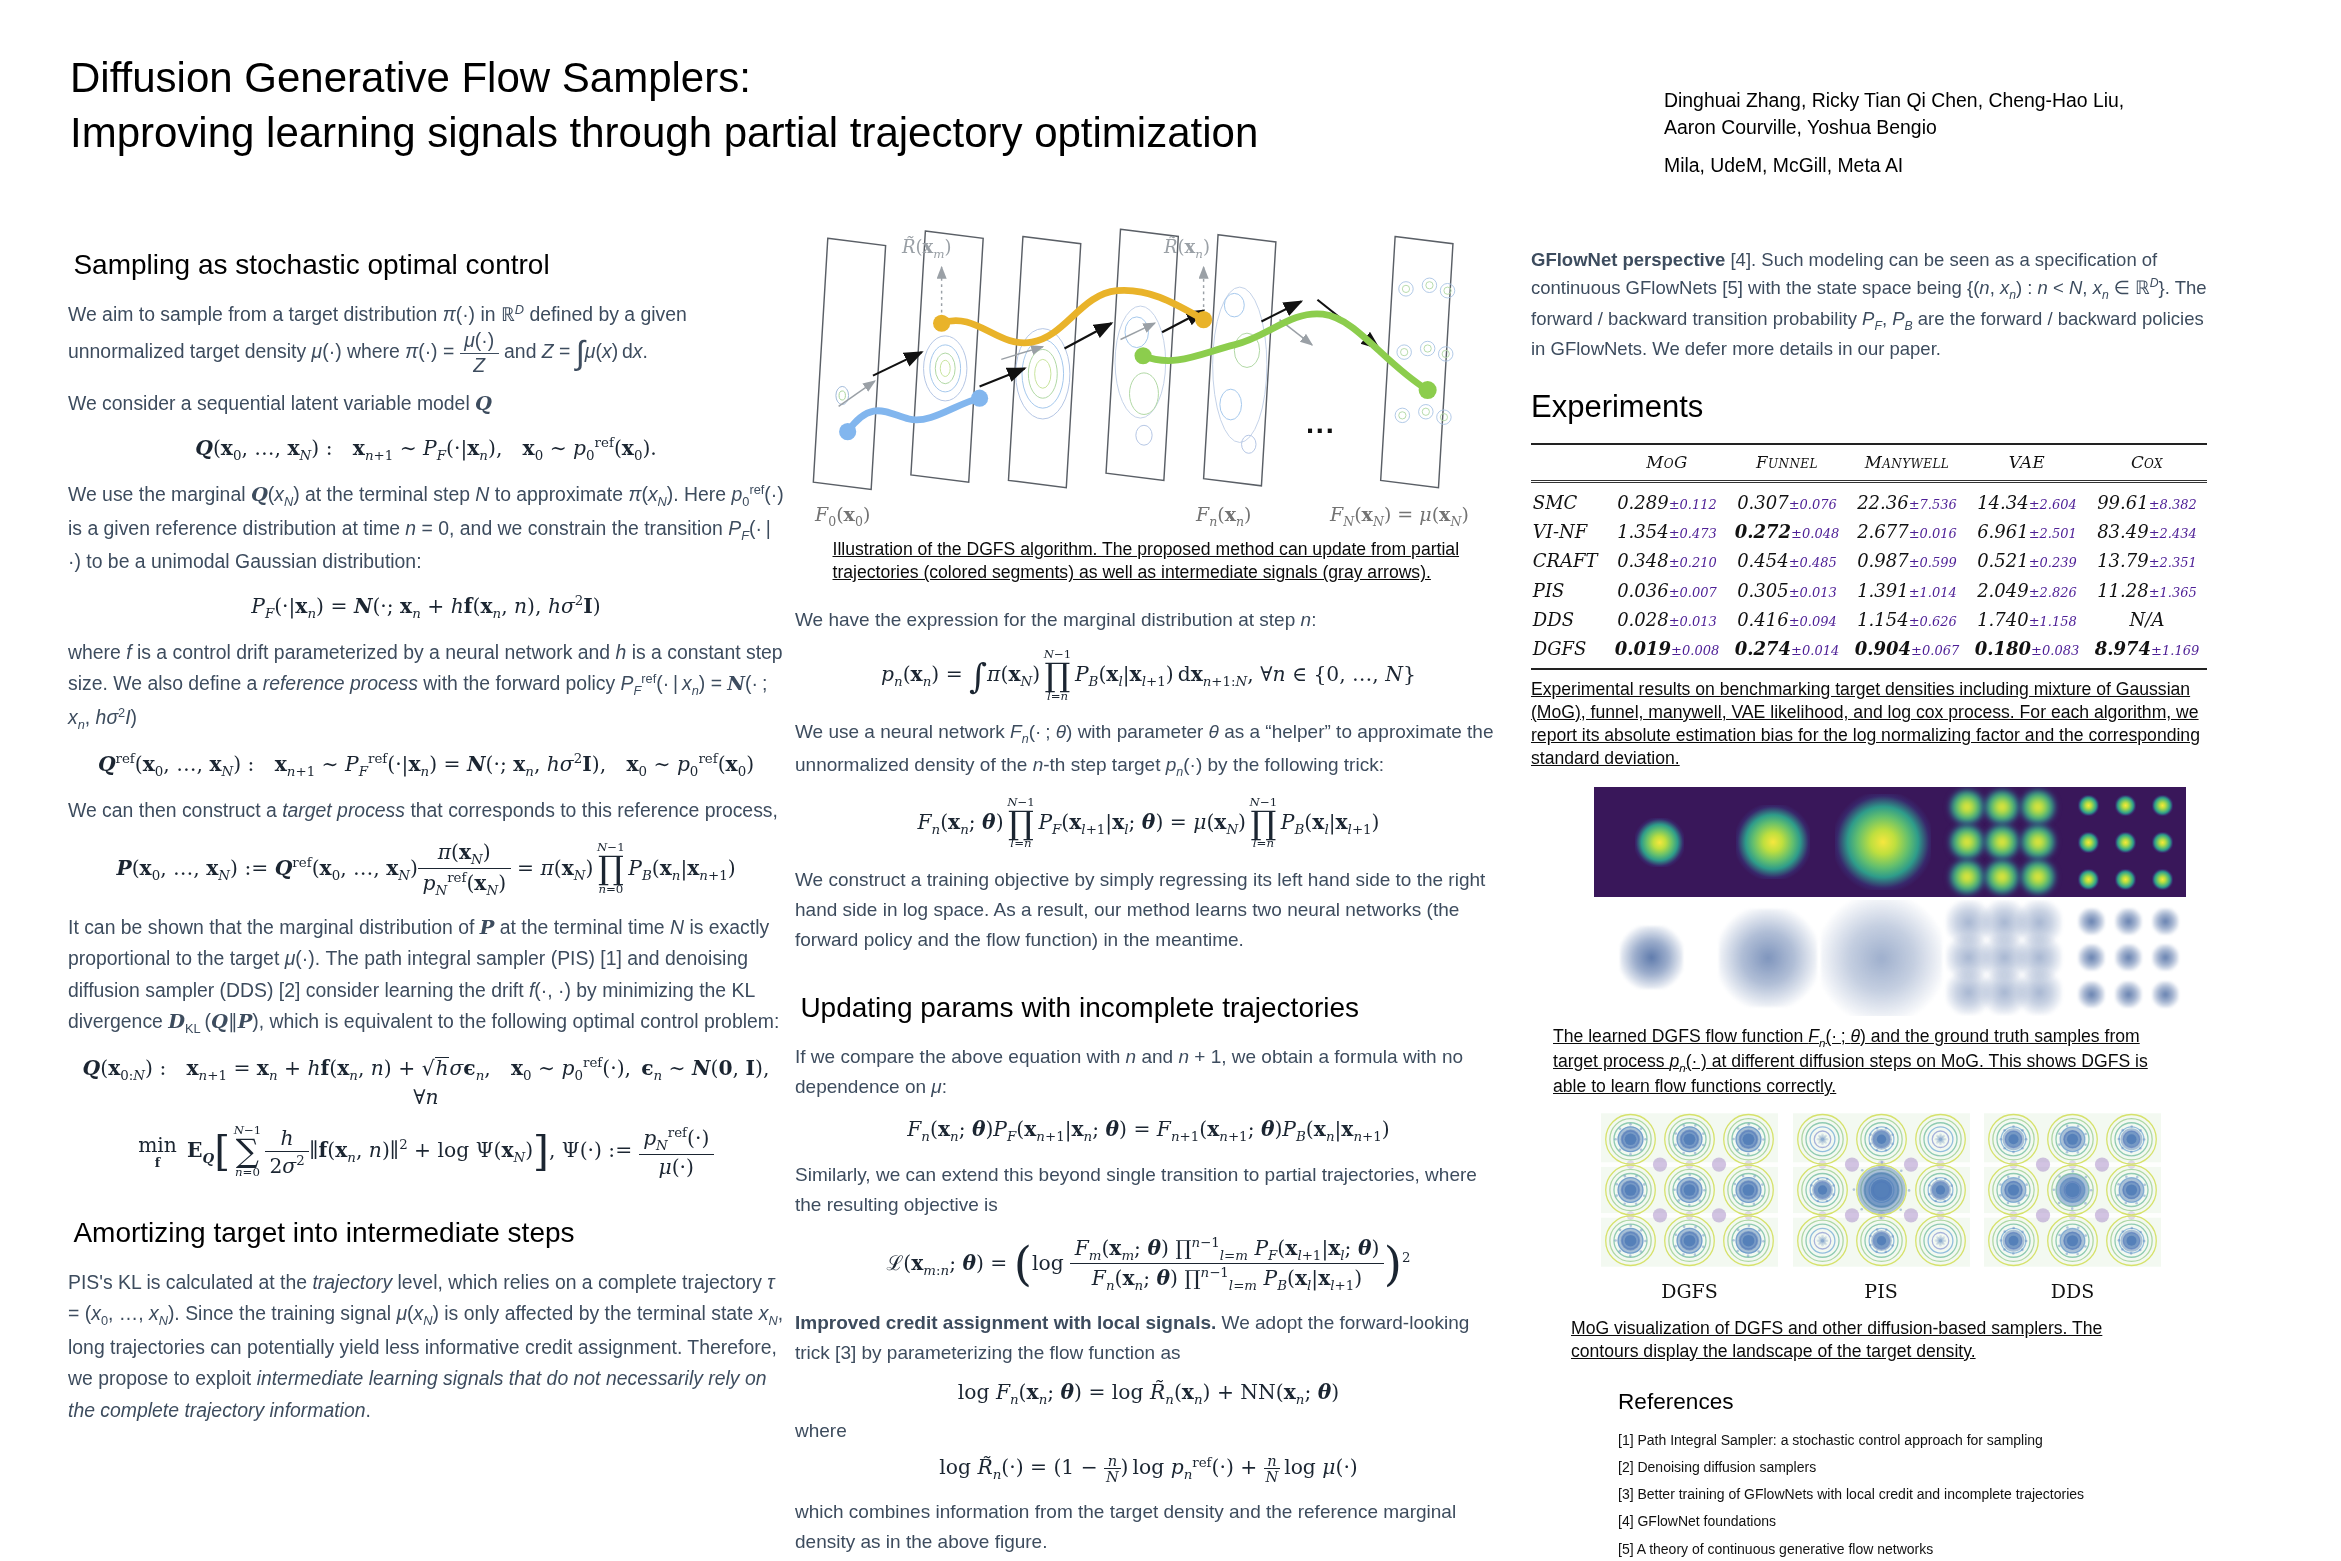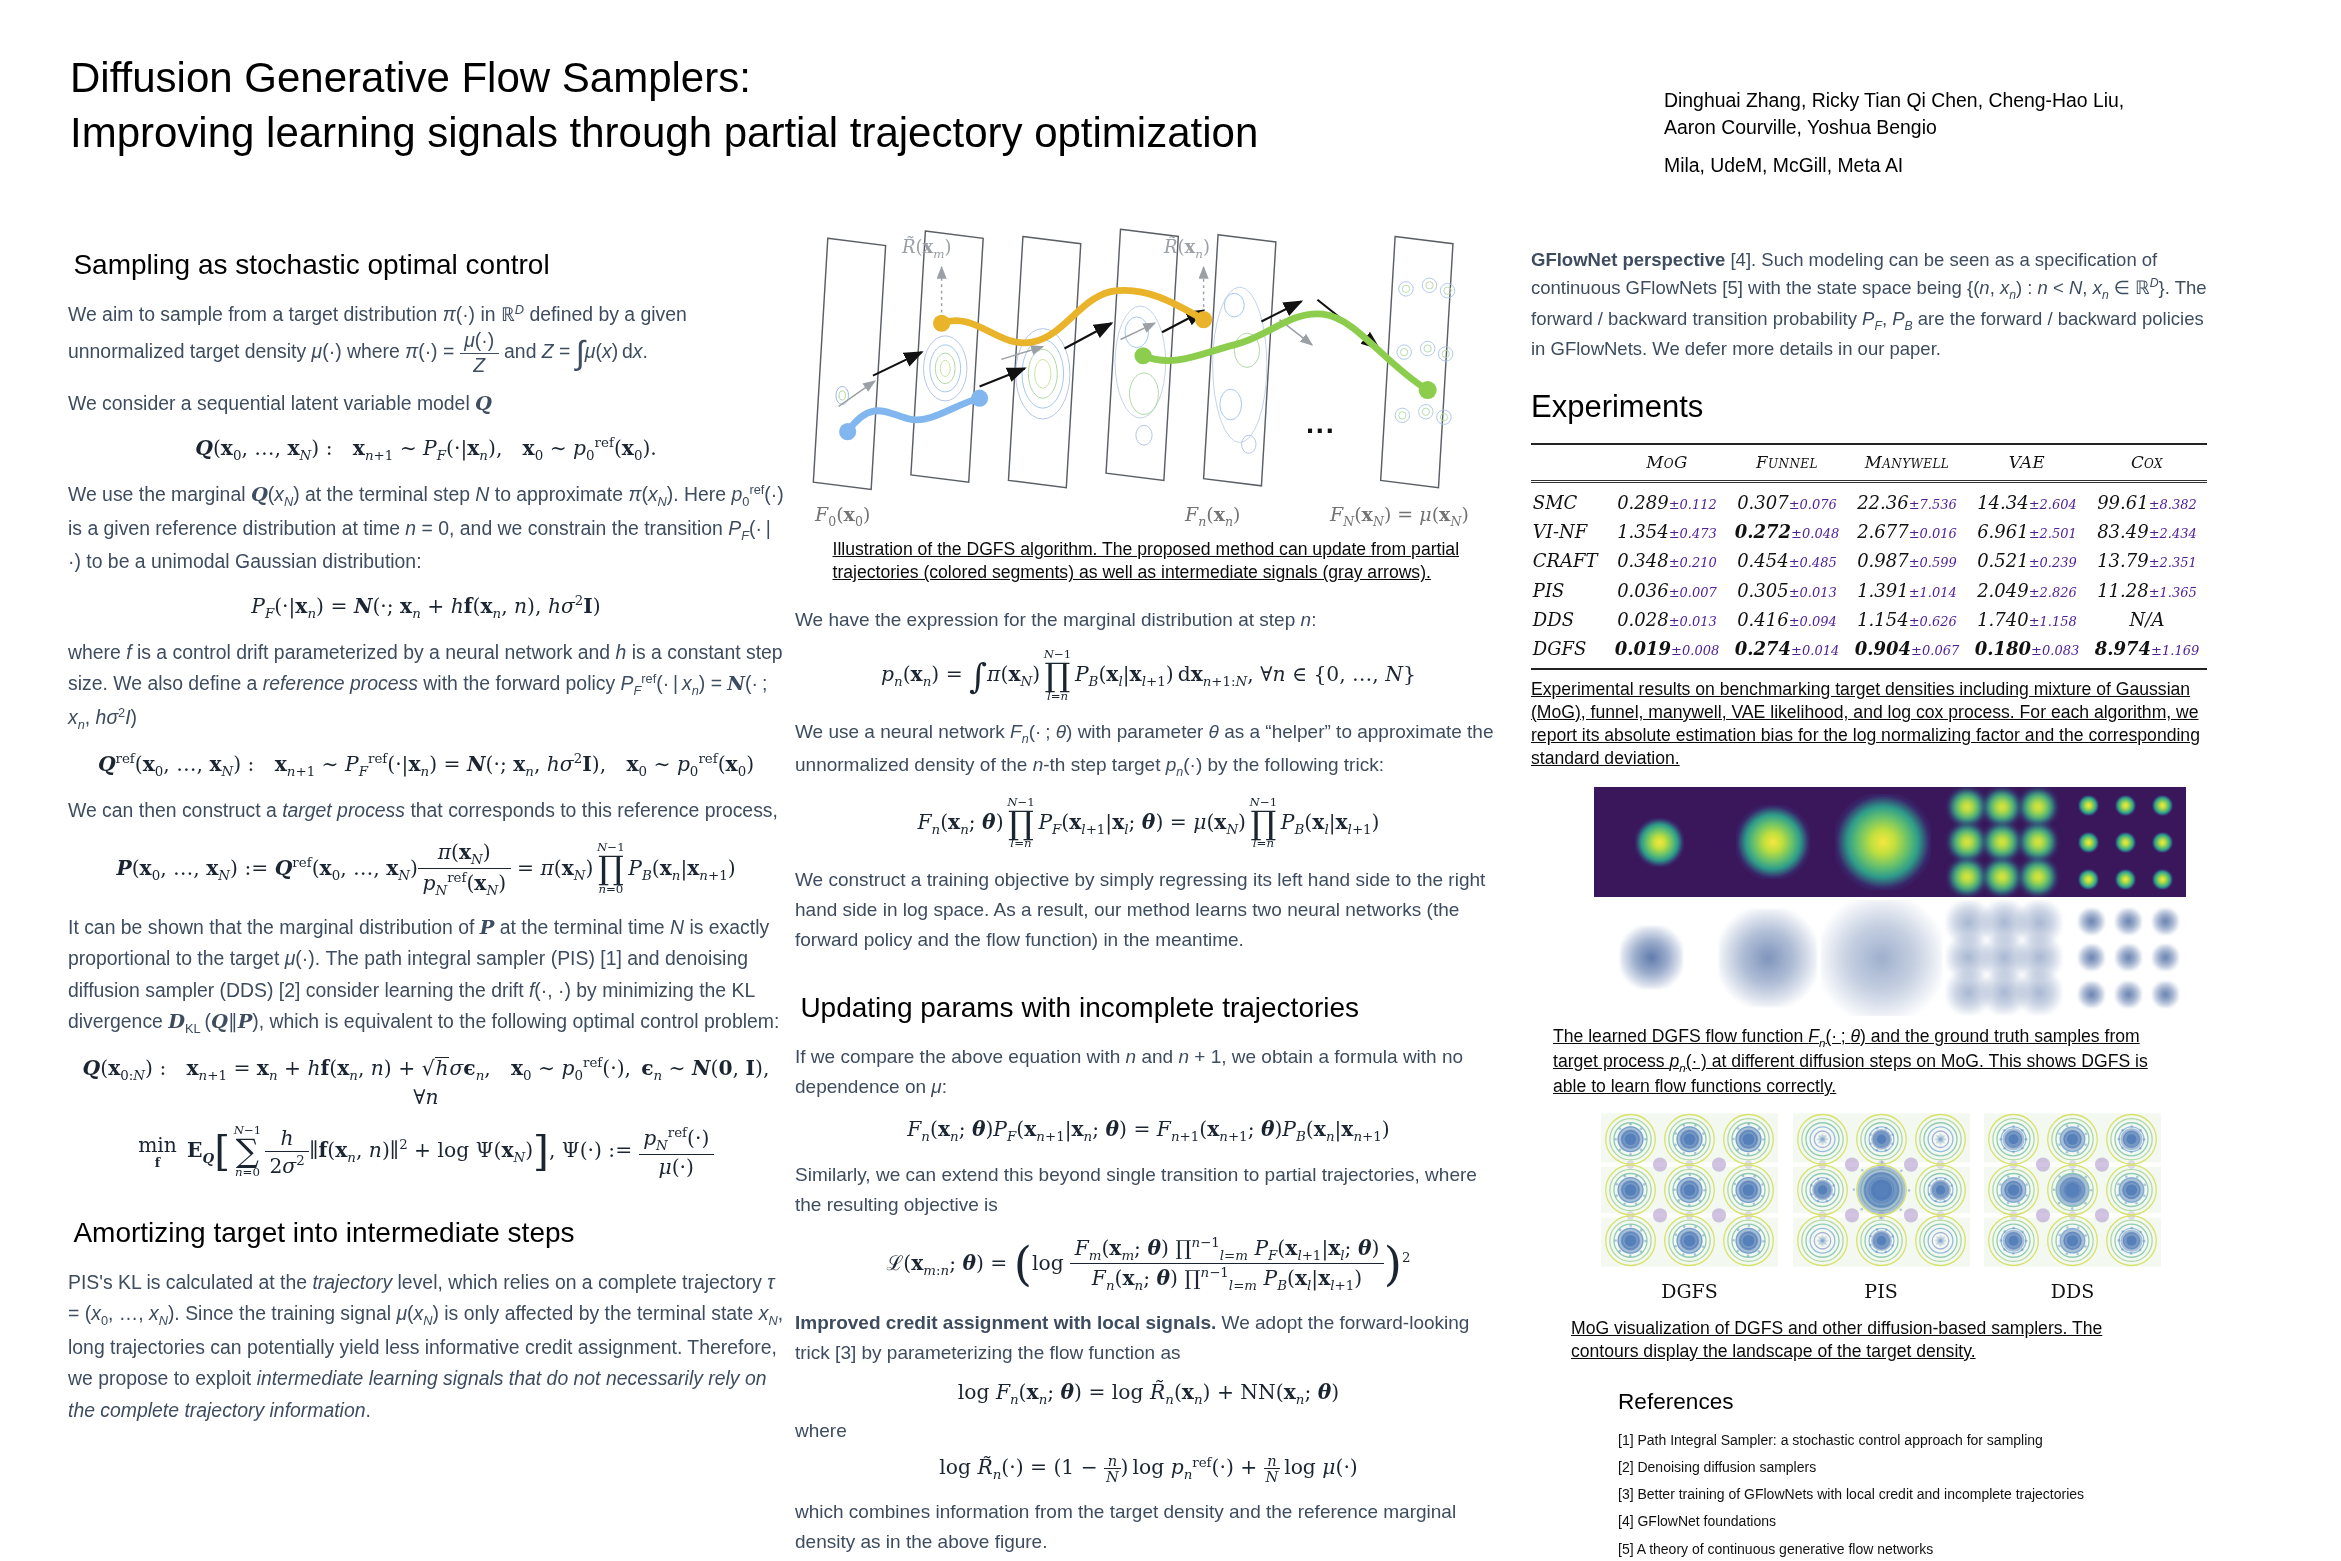--- a/index.html
+++ b/index.html
@@ -199,21 +199,21 @@
           <circle class="do" cx="452" cy="118" r="9.5"></circle>
           <path class="traj tg" d="M385,158 C420,172 450,155 486,146 C524,137 548,108 584,112 C622,117 650,165 700,196"></path>
           <circle class="dg" cx="385" cy="158" r="9.5"></circle>
           <circle class="dg" cx="700" cy="196" r="10"></circle>
         </g>
       </svg>
       <div class="figlab gray" style="left:107px;top:20px"><i>R̃</i>(<b>x</b><sub><i>m</i></sub>)</div>
       <div class="figlab gray" style="left:369px;top:20px"><i>R̃</i>(<b>x</b><sub><i>n</i></sub>)</div>
       <div class="figdots" style="left:511px;top:188px">...</div>
       <div class="figlab" style="left:20px;top:286px"><i>F</i><sub>0</sub>(<b>x</b><sub>0</sub>)</div>
-      <div class="figlab" style="left:390px;top:286px"><i>F</i><sub><i>n</i></sub>(<b>x</b><sub><i>n</i></sub>)</div>
+      <div class="figlab" style="left:401px;top:286px"><i>F</i><sub><i>n</i></sub>(<b>x</b><sub><i>n</i></sub>)</div>
       <div class="figlab" style="left:535px;top:286px"><i>F</i><sub><i>N</i></sub>(<b>x</b><sub><i>N</i></sub>) = <i>μ</i>(<b>x</b><sub><i>N</i></sub>)</div>
     </div>
     <div class="cap cap-mid">Illustration of the DGFS algorithm. The proposed method can update from partial trajectories (colored segments) as well as intermediate signals (gray arrows).</div>
 
     <p style="margin-top:20px">We have the expression for the marginal distribution at step <i>n</i>:</p>
     <div class="eq"><i>p</i><sub><i>n</i></sub>(<b>x</b><sub><i>n</i></sub>) = <span class="intg">∫</span><i>π</i>(<b>x</b><sub><i>N</i></sub>)<span class="bigop"><span class="bt"><i>N</i>−1</span><span class="bo">∏</span><span class="bb"><i>l</i>=<i>n</i></span></span><i>P</i><sub><i>B</i></sub>(<b>x</b><sub><i>l</i></sub>|<b>x</b><sub><i>l</i>+1</sub>) d<b>x</b><sub><i>n</i>+1:<i>N</i></sub>, ∀<i>n</i> ∈ {0, …, <i>N</i>}</div>
     <p>We use a neural network <i>F</i><sub><i>n</i></sub>(· ; <i>θ</i>) with parameter <i>θ</i> as a “helper” to approximate the unnormalized density of the <i>n</i>-th step target <i>p</i><sub><i>n</i></sub>(·) by the following trick:</p>
     <div class="eq"><i>F</i><sub><i>n</i></sub>(<b>x</b><sub><i>n</i></sub>; <b><i>θ</i></b>)<span class="bigop"><span class="bt"><i>N</i>−1</span><span class="bo">∏</span><span class="bb"><i>l</i>=<i>n</i></span></span><i>P</i><sub><i>F</i></sub>(<b>x</b><sub><i>l</i>+1</sub>|<b>x</b><sub><i>l</i></sub>; <b><i>θ</i></b>) = <i>μ</i>(<b>x</b><sub><i>N</i></sub>)<span class="bigop"><span class="bt"><i>N</i>−1</span><span class="bo">∏</span><span class="bb"><i>l</i>=<i>n</i></span></span><i>P</i><sub><i>B</i></sub>(<b>x</b><sub><i>l</i></sub>|<b>x</b><sub><i>l</i>+1</sub>)</div>
     <p>We construct a training objective by simply regressing its left hand side to the right hand side in log space.  As a result, our method learns two neural networks (the forward policy and the flow function) in the meantime.</p>
     <h2 class="sec sec2">Updating params with incomplete trajectories</h2>

